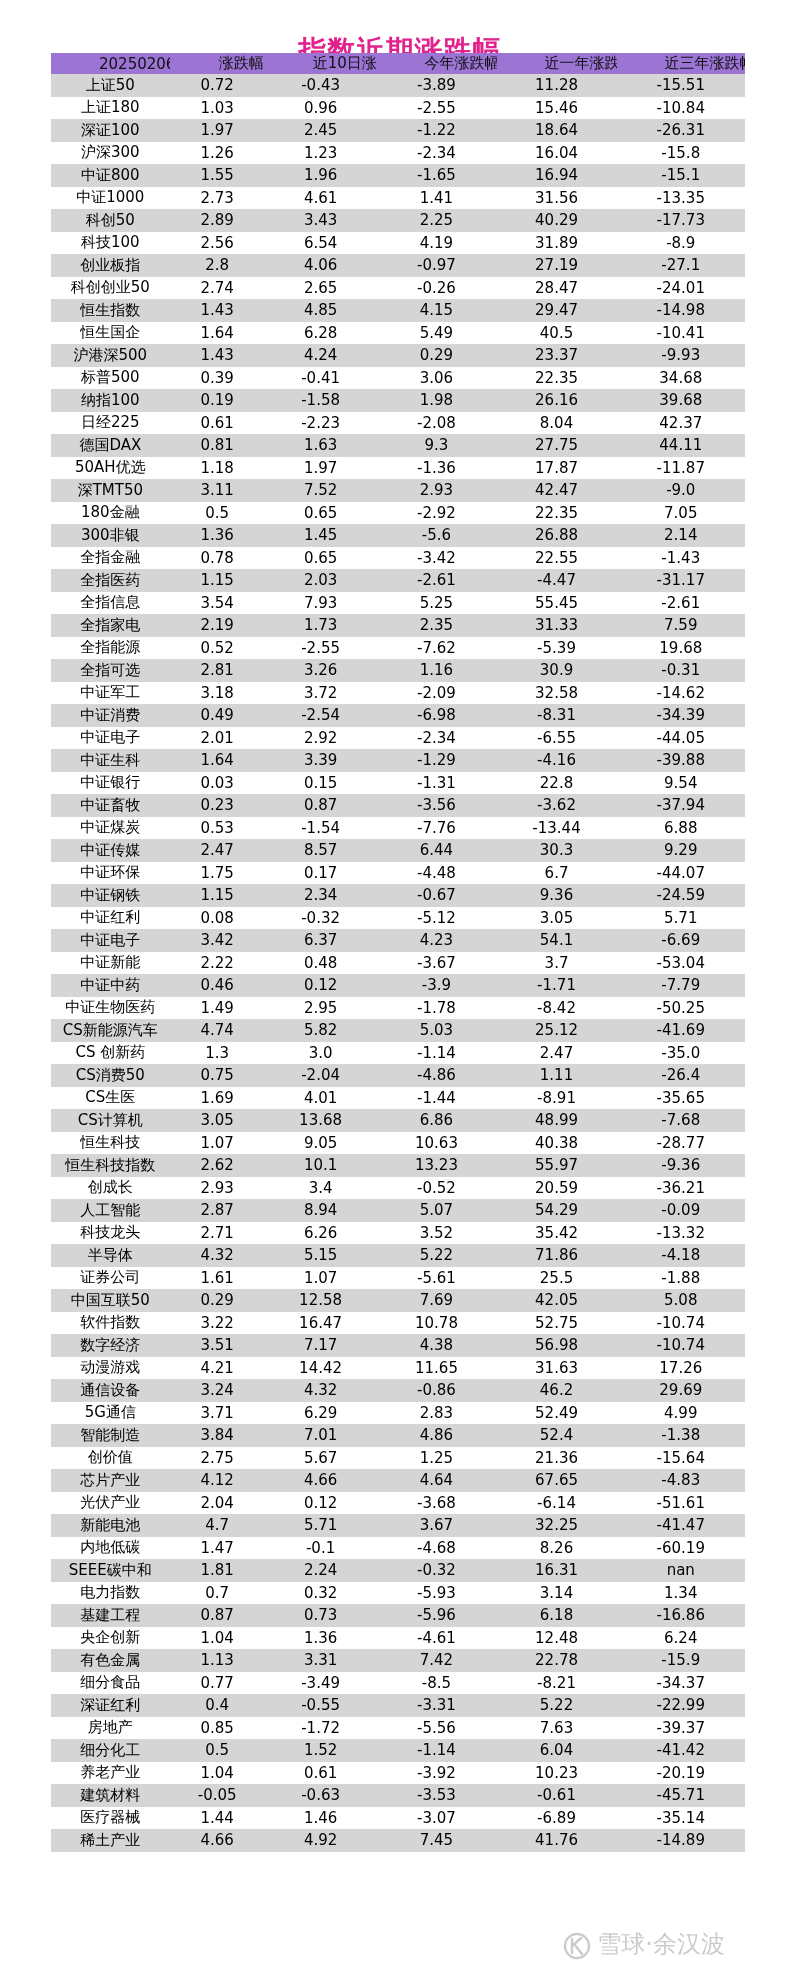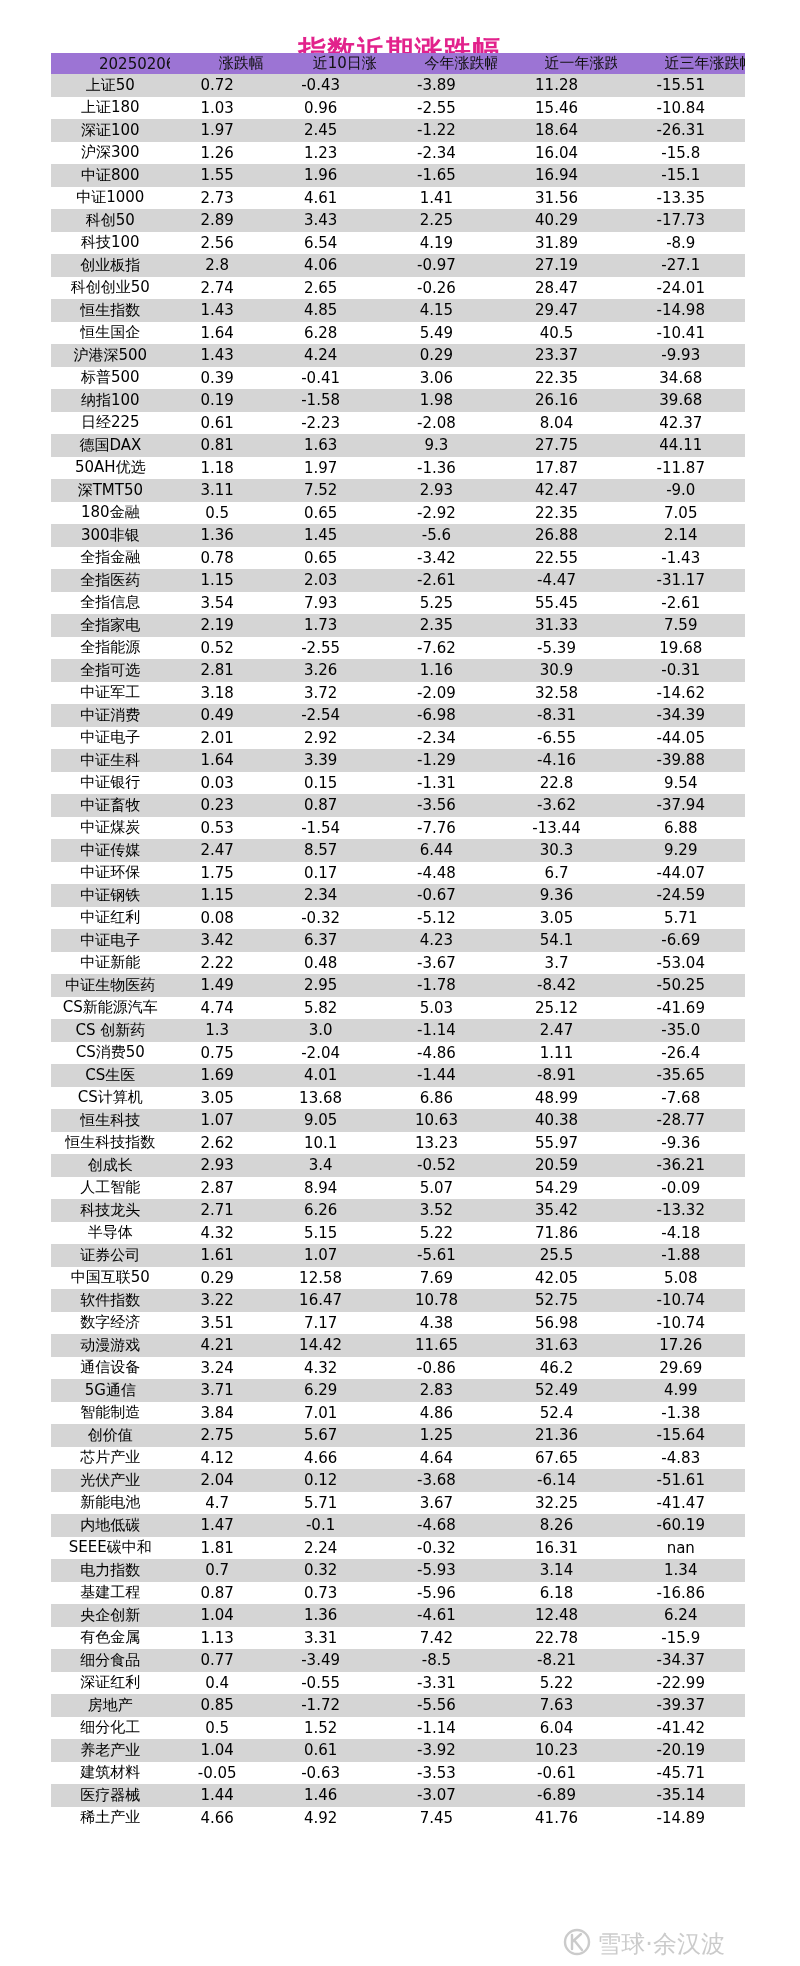--- a/index.html
+++ b/index.html
@@ -63,21 +63,21 @@
     color: #111111;
     padding-left: 48px;
   }
   table.index-table tbody tr { height: 22.5px; background: var(--row-bg); }
   table.index-table tbody tr:nth-child(odd) { background: var(--row-alt-bg); }
   .watermark {
     position: absolute;
     right: 75px;
     bottom: 6px;
     display: flex;
-    align-items: flex-start;
+    align-items: flex-end;
     gap: 6px;
     color: var(--watermark-color);
     font-size: 24px;
     pointer-events: none;
   }
   .watermark svg { display: block; }
 </style>
 </head>
 <body>
 
@@ -417,20 +417,28 @@
       </tr>
       <tr>
         <td>中证新能</td>
         <td>2.22</td>
         <td>0.48</td>
         <td>-3.67</td>
         <td>3.7</td>
         <td>-53.04</td>
       </tr>
       <tr>
+        <td>中证中药</td>
+        <td>0.46</td>
+        <td>0.12</td>
+        <td>-3.9</td>
+        <td>-1.71</td>
+        <td>-7.79</td>
+      </tr>
+      <tr>
         <td>中证生物医药</td>
         <td>1.49</td>
         <td>2.95</td>
         <td>-1.78</td>
         <td>-8.42</td>
         <td>-50.25</td>
       </tr>
       <tr>
         <td>CS新能源汽车</td>
         <td>4.74</td>

